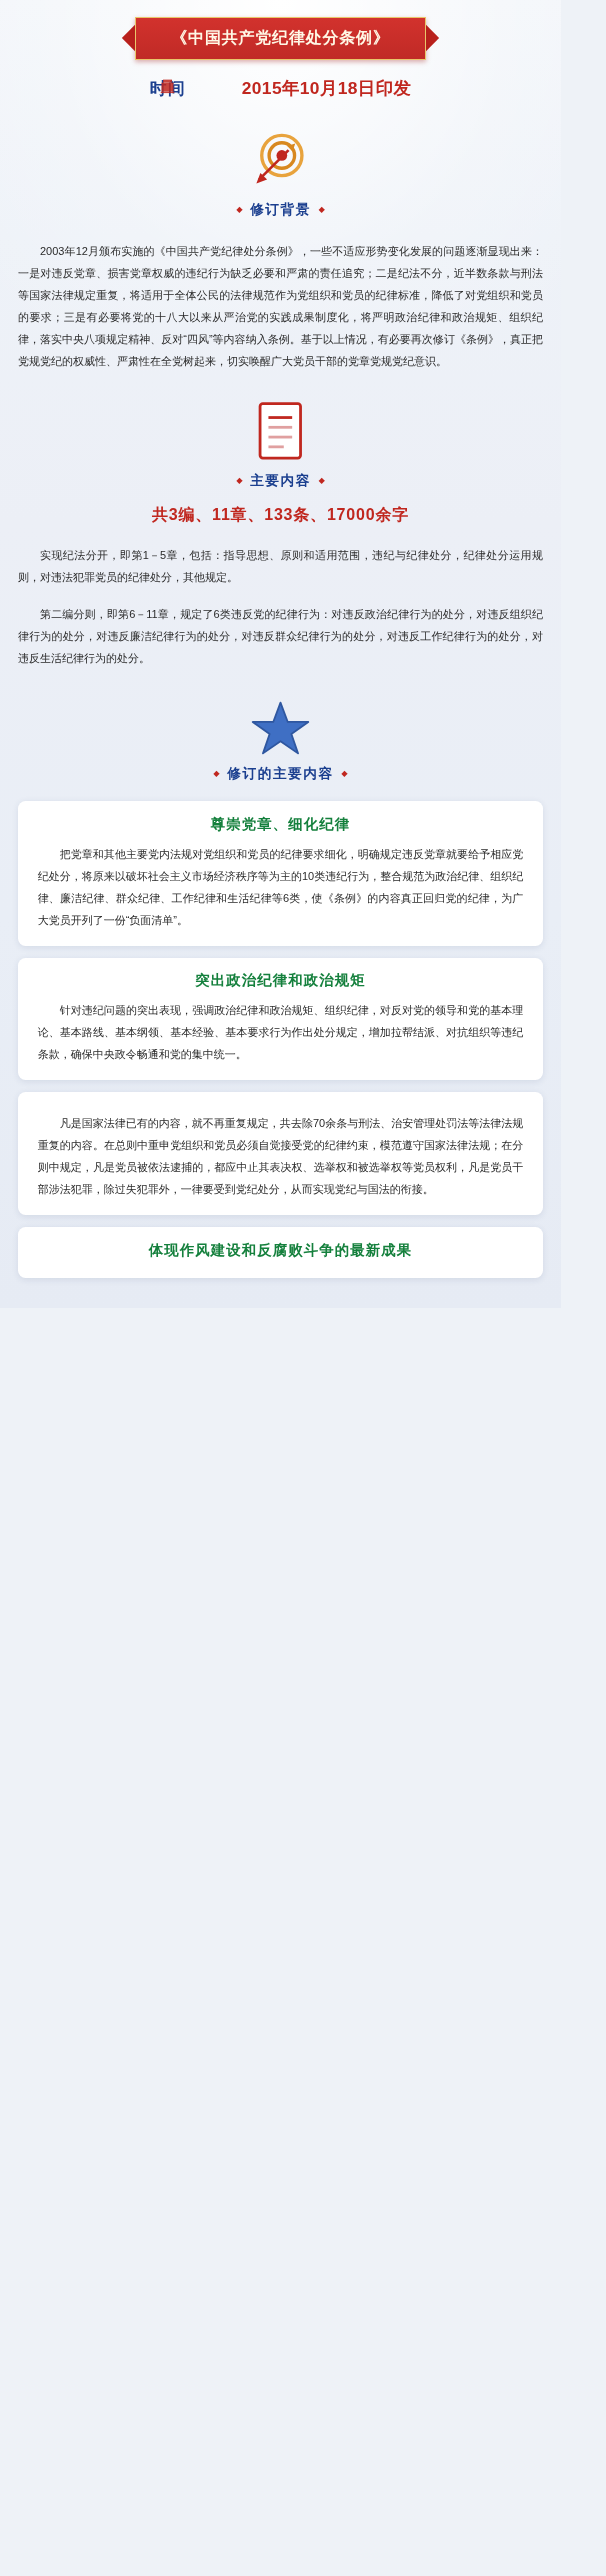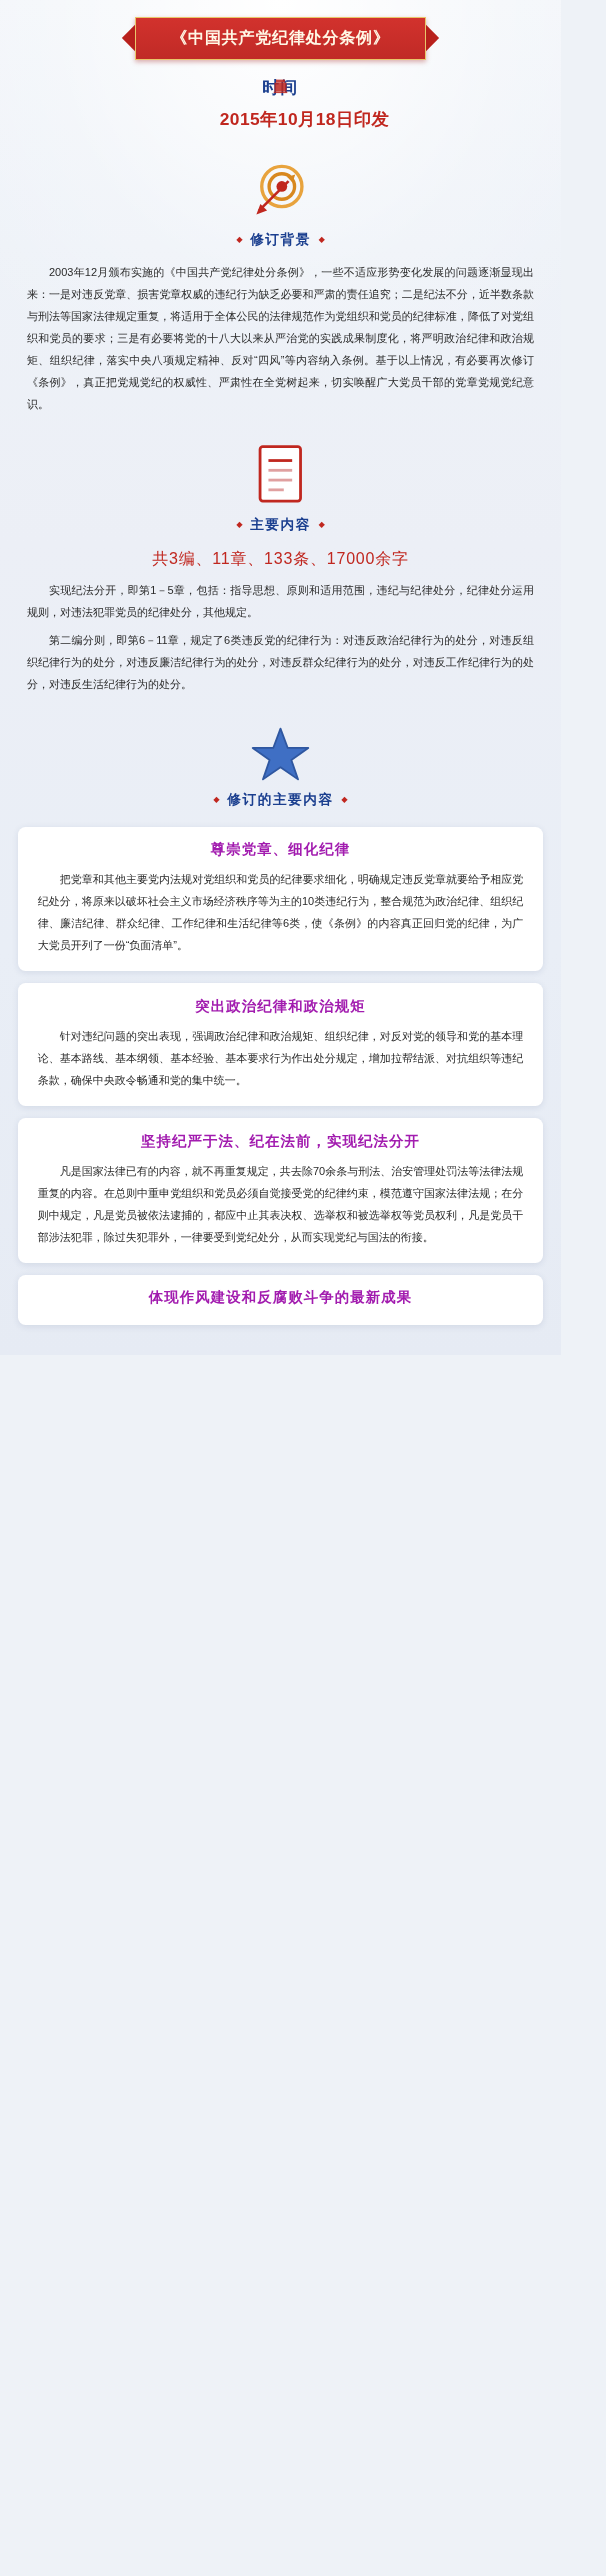--- a/index.html
+++ b/index.html
@@ -58,21 +58,20 @@
   .banner:before { left: -10px; }
   .banner:after { right: -10px; }
 
   
   .date-row {
     display: flex;
     align-items: center;
     justify-content: center;
     gap: 7.6px;
     padding: 12px 0 6px 0;
-    flex-direction: column;
   }
   .date-label {
     font-size: 16.7px;
     font-weight: bold;
     color: #1b3f8f;
     letter-spacing: 1.5px;
     position: relative;
   }
   .stamp {
     width: 15px; height: 16.7px;
@@ -114,47 +113,47 @@
     letter-spacing: 1.5px;
   }
 
   
   .para {
     color: #2a2a2a;
     font-size: 11px;
     line-height: 2.0;
     text-align: justify;
     text-justify: inter-ideograph;
-    padding: 0 27px;
+    padding: 0 18px;
     text-indent: 2em;
-    margin-top: 6px;
+    margin-top: 15px;
   }
   .big-line {
     text-align: center;
     color: #c0271f;
     font-size: 16px;
-    font-weight: normal;
+    font-weight: bold;
     letter-spacing: 0.8px;
     padding: 9px 0 3px 0;
   }
 
   
   .card {
     margin: 12px 18px 0 18px;
     background: #ffffff;
     border-radius: 7.6px;
     box-shadow: 0 1.5px 6px rgba(40,60,110,0.10);
     padding: 13.7px 13.7px 15px 13.7px;
     position: relative;
   }
   .card-title {
     text-align: center;
     font-size: 14.4px;
     font-weight: bold;
-    color: #a21caf;
+    color: #15803d;
     letter-spacing: 1.1px;
     padding-bottom: 3px;
   }
   .card .para { padding: 0 6px; margin-top: 6px; }
 
   
   .icon-target { width: 67px; height: 67px; }
   .icon-doc { width: 56px; height: 67px; }
   .icon-star { width: 61px; height: 58px; }
 </style>
@@ -230,21 +229,20 @@
     <div class="card-title">尊崇党章、细化纪律</div>
     <p class="para">把党章和其他主要党内法规对党组织和党员的纪律要求细化，明确规定违反党章就要给予相应党纪处分，将原来以破坏社会主义市场经济秩序等为主的10类违纪行为，整合规范为政治纪律、组织纪律、廉洁纪律、群众纪律、工作纪律和生活纪律等6类，使《条例》的内容真正回归党的纪律，为广大党员开列了一份“负面清单”。</p>
   </div>
 
   <div class="card">
     <div class="card-title">突出政治纪律和政治规矩</div>
     <p class="para">针对违纪问题的突出表现，强调政治纪律和政治规矩、组织纪律，对反对党的领导和党的基本理论、基本路线、基本纲领、基本经验、基本要求行为作出处分规定，增加拉帮结派、对抗组织等违纪条款，确保中央政令畅通和党的集中统一。</p>
   </div>
 
   <div class="card">
-    <div class="card-title">坚持纪严于法、纪在法前，实现纪法分开</div>
     <p class="para">凡是国家法律已有的内容，就不再重复规定，共去除70余条与刑法、治安管理处罚法等法律法规重复的内容。在总则中重申党组织和党员必须自觉接受党的纪律约束，模范遵守国家法律法规；在分则中规定，凡是党员被依法逮捕的，都应中止其表决权、选举权和被选举权等党员权利，凡是党员干部涉法犯罪，除过失犯罪外，一律要受到党纪处分，从而实现党纪与国法的衔接。</p>
   </div>
 
   <div class="card">
     <div class="card-title">体现作风建设和反腐败斗争的最新成果</div>
   </div>
 
  </div>
 </div>
 

